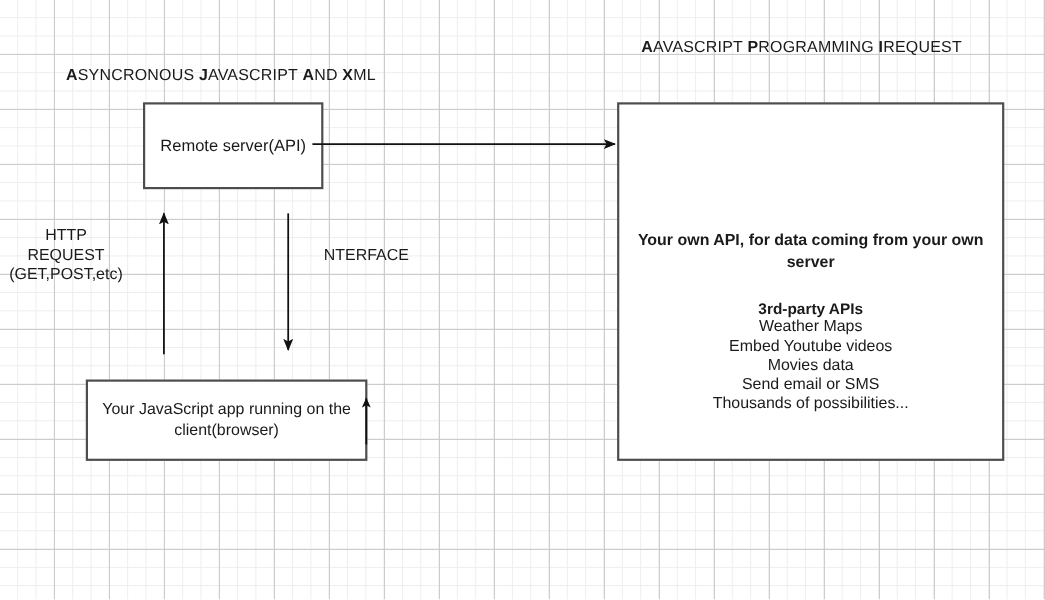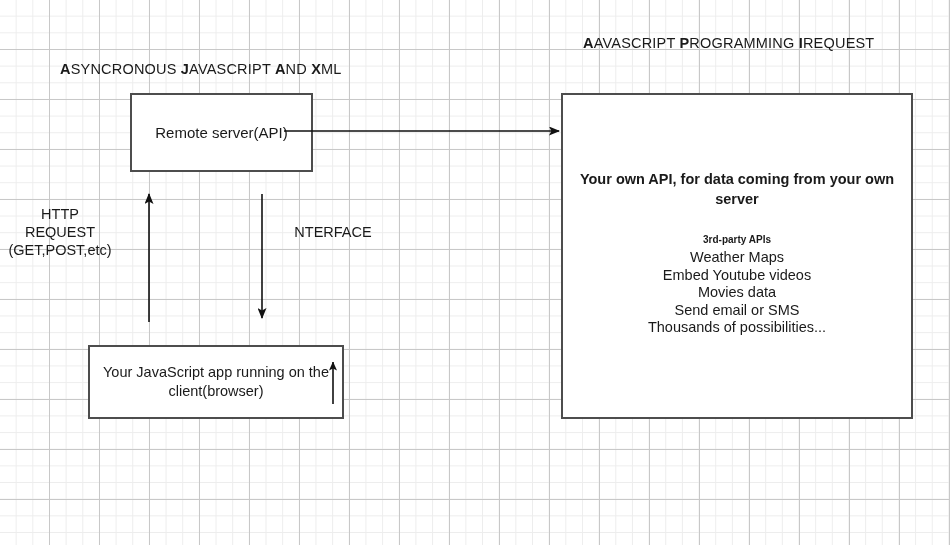--- a/index.html
+++ b/index.html
@@ -59,64 +59,63 @@
     color: #1a1a1a;
     font-size: 14.5px;
     line-height: 18px;
     text-align: center;
     white-space: pre-line;
   }
 
   #remote-server-box {
     left: 130px;
     top: 93px;
-    width: 183px;
+    width: 164px;
     height: 79px;
     font-size: 15px;
     color: #1a1a1a;
   }
 
   #client-app-box {
     left: 78px;
     top: 345px;
     width: 256px;
     height: 74px;
     font-size: 14.5px;
     color: #1a1a1a;
     padding: 0 6px;
-    margin-left: 10px;
   }
   #client-app-box .box-text {
     line-height: 19px;
   }
 
   #api-box {
     left: 561px;
     top: 93px;
     width: 352px;
     height: 326px;
     align-items: flex-start;
     justify-content: center;
-    padding-top: 74px;
+    padding-top: 114px;
   }
   #api-box .api-inner {
     width: 100%;
     text-align: center;
     color: #1a1a1a;
   }
   #api-box .api-headline {
     font-weight: bold;
     font-size: 14.5px;
     line-height: 20px;
     margin-bottom: 22px;
     white-space: pre-line;
   }
   #api-box .api-subhead {
     font-weight: bold;
-    font-size: 10px;
+    font-size: 14px;
     line-height: 18px;
     margin-top: 15px;
   }
   #api-box .api-list-item {
     font-size: 14.5px;
     line-height: 17.5px;
   }
 
   svg.arrow-layer {
     position: absolute;

